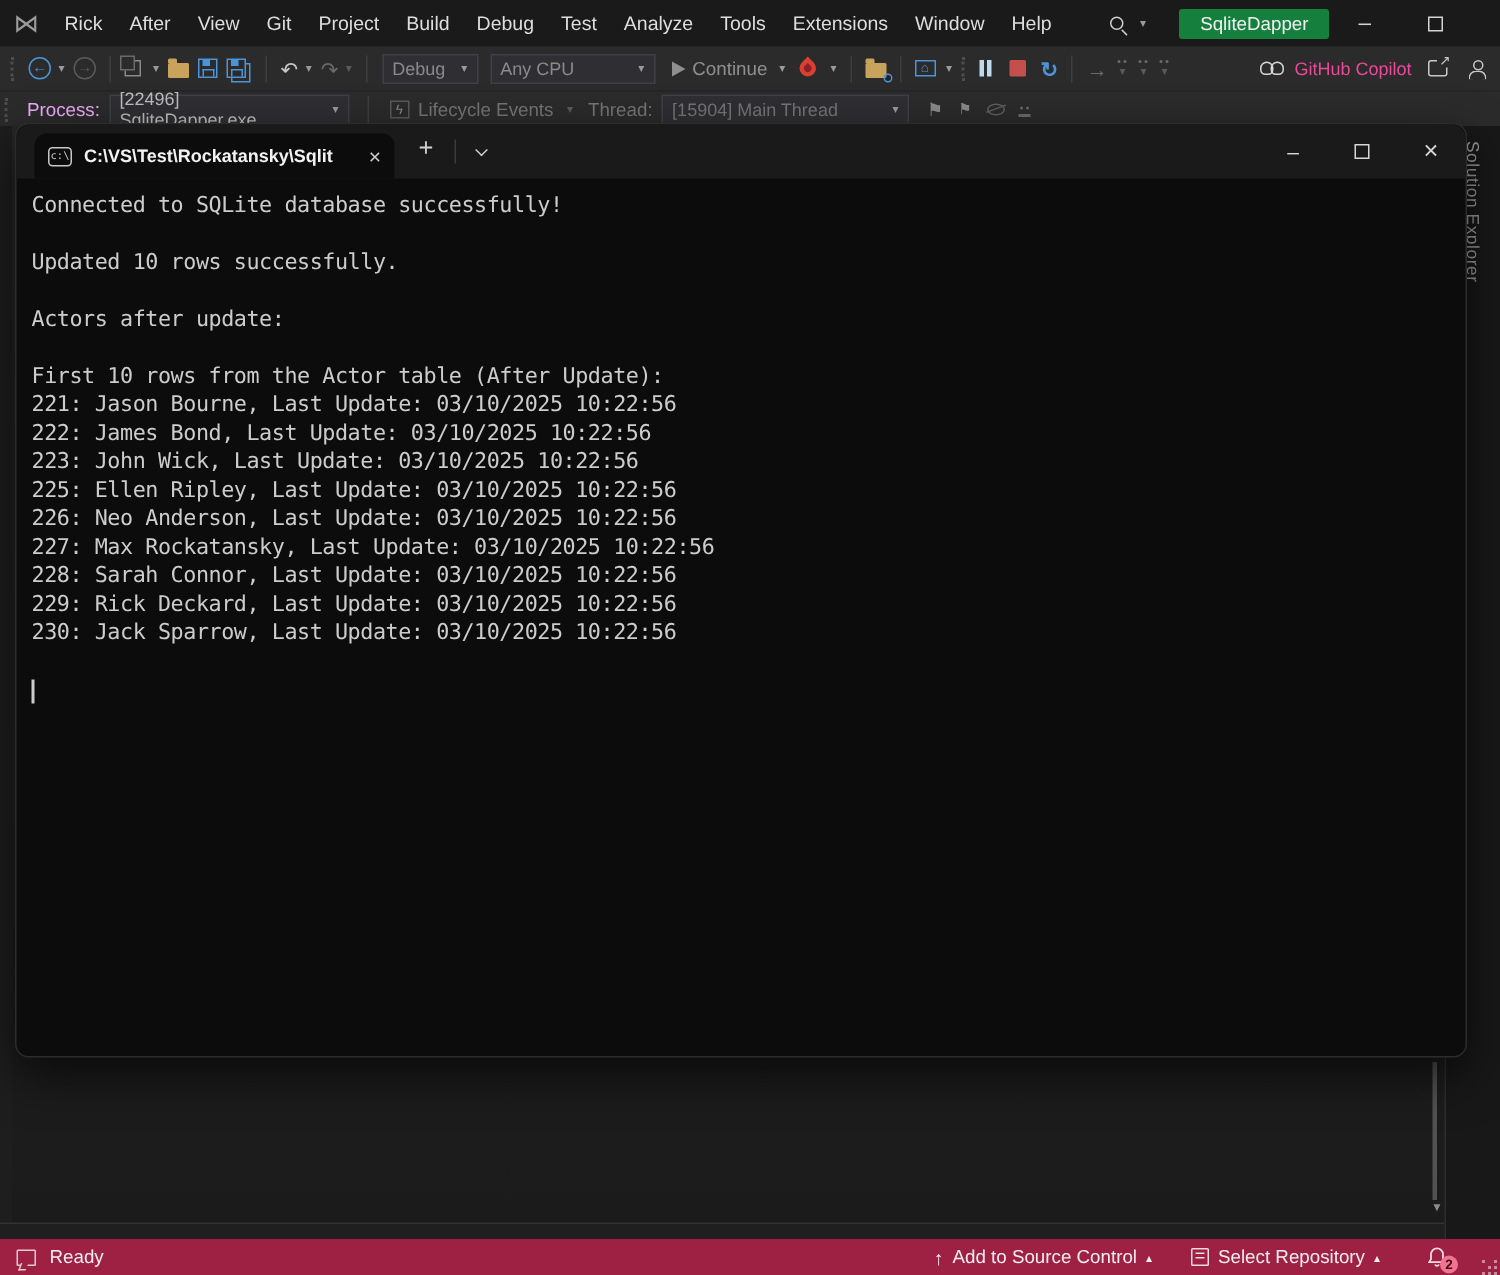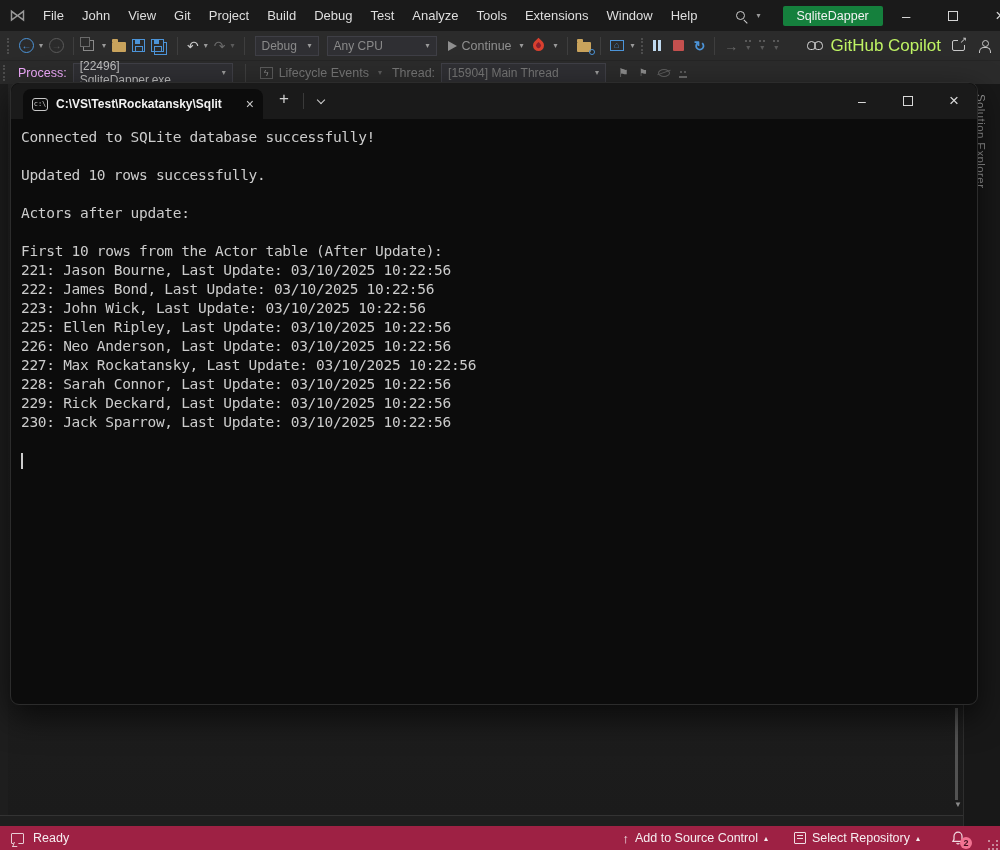--- a/index.html
+++ b/index.html
@@ -72,21 +72,21 @@
   .stop-sq { width:11px; height:11px; background:#C4504E; border-radius:1px; }
   .restart { color:#4C94D8; font-size:14px; font-weight:bold; }
   .step-group { display:flex; flex-direction:column; align-items:center; gap:1px; padding:0 4px; }
   .step-dots { display:flex; gap:2px; }
   .step-dots i { width:2px; height:2px; background:#6A6A6A; border-radius:50%; }
   .copilot { display:flex; align-items:center; gap:7px; margin-left:auto; }
   .ico-copilot { position:relative; width:16px; height:9px; }
   .ico-copilot::before, .ico-copilot::after { content:""; position:absolute; top:0; width:7px; height:7px;
     border:1.4px solid #D8D8D8; border-radius:50% 50% 40% 40%; }
   .ico-copilot::before { left:0; } .ico-copilot::after { right:0; }
-  .copilot-lbl { font-size:17px; color:#bef264; }
+  .copilot-lbl { font-size:12px; color:#ec4899; }
   .ico-share { width:13px; height:11px; border:1.2px solid #C8C8C8; border-radius:2px; position:relative; margin:0 8px; }
   .ico-share::after { content:"↗"; position:absolute; right:-3px; top:-6px; font-size:9px; color:#C8C8C8;
     background:#2B2B2B; padding-left:1px; }
   .ico-person { position:relative; width:12px; height:12px; }
   .ico-person::before { content:""; position:absolute; left:3px; top:0; width:5px; height:5px;
     border:1.2px solid #C8C8C8; border-radius:50%; }
   .ico-person::after { content:""; position:absolute; left:0; bottom:-1px; width:10px; height:5px;
     border:1.2px solid #C8C8C8; border-bottom:none; border-radius:5px 5px 0 0; }
 
   
@@ -159,22 +159,22 @@
     display:flex; align-items:center; justify-content:center; }
   .sb-grip { width:2px; height:2px; margin:6px 2px 0 22px; background:#C98A9B;
     box-shadow:8px 0 #C98A9B, 4px 4px #C98A9B, 8px 4px #C98A9B, 0 8px #C98A9B, 4px 8px #C98A9B, 8px 8px #C98A9B; }
 </style>
 </head>
 <body>
 
 <div class="titlebar">
   <span class="vs-logo">⋈</span>
   <div class="menu">
-      <div class="menu-item">File</div>
-      <div class="menu-item">John</div>
+      <div class="menu-item">Rick</div>
+      <div class="menu-item">After</div>
       <div class="menu-item">View</div>
       <div class="menu-item">Git</div>
       <div class="menu-item">Project</div>
       <div class="menu-item">Build</div>
       <div class="menu-item">Debug</div>
       <div class="menu-item">Test</div>
       <div class="menu-item">Analyze</div>
       <div class="menu-item">Tools</div>
       <div class="menu-item">Extensions</div>
       <div class="menu-item">Window</div>

